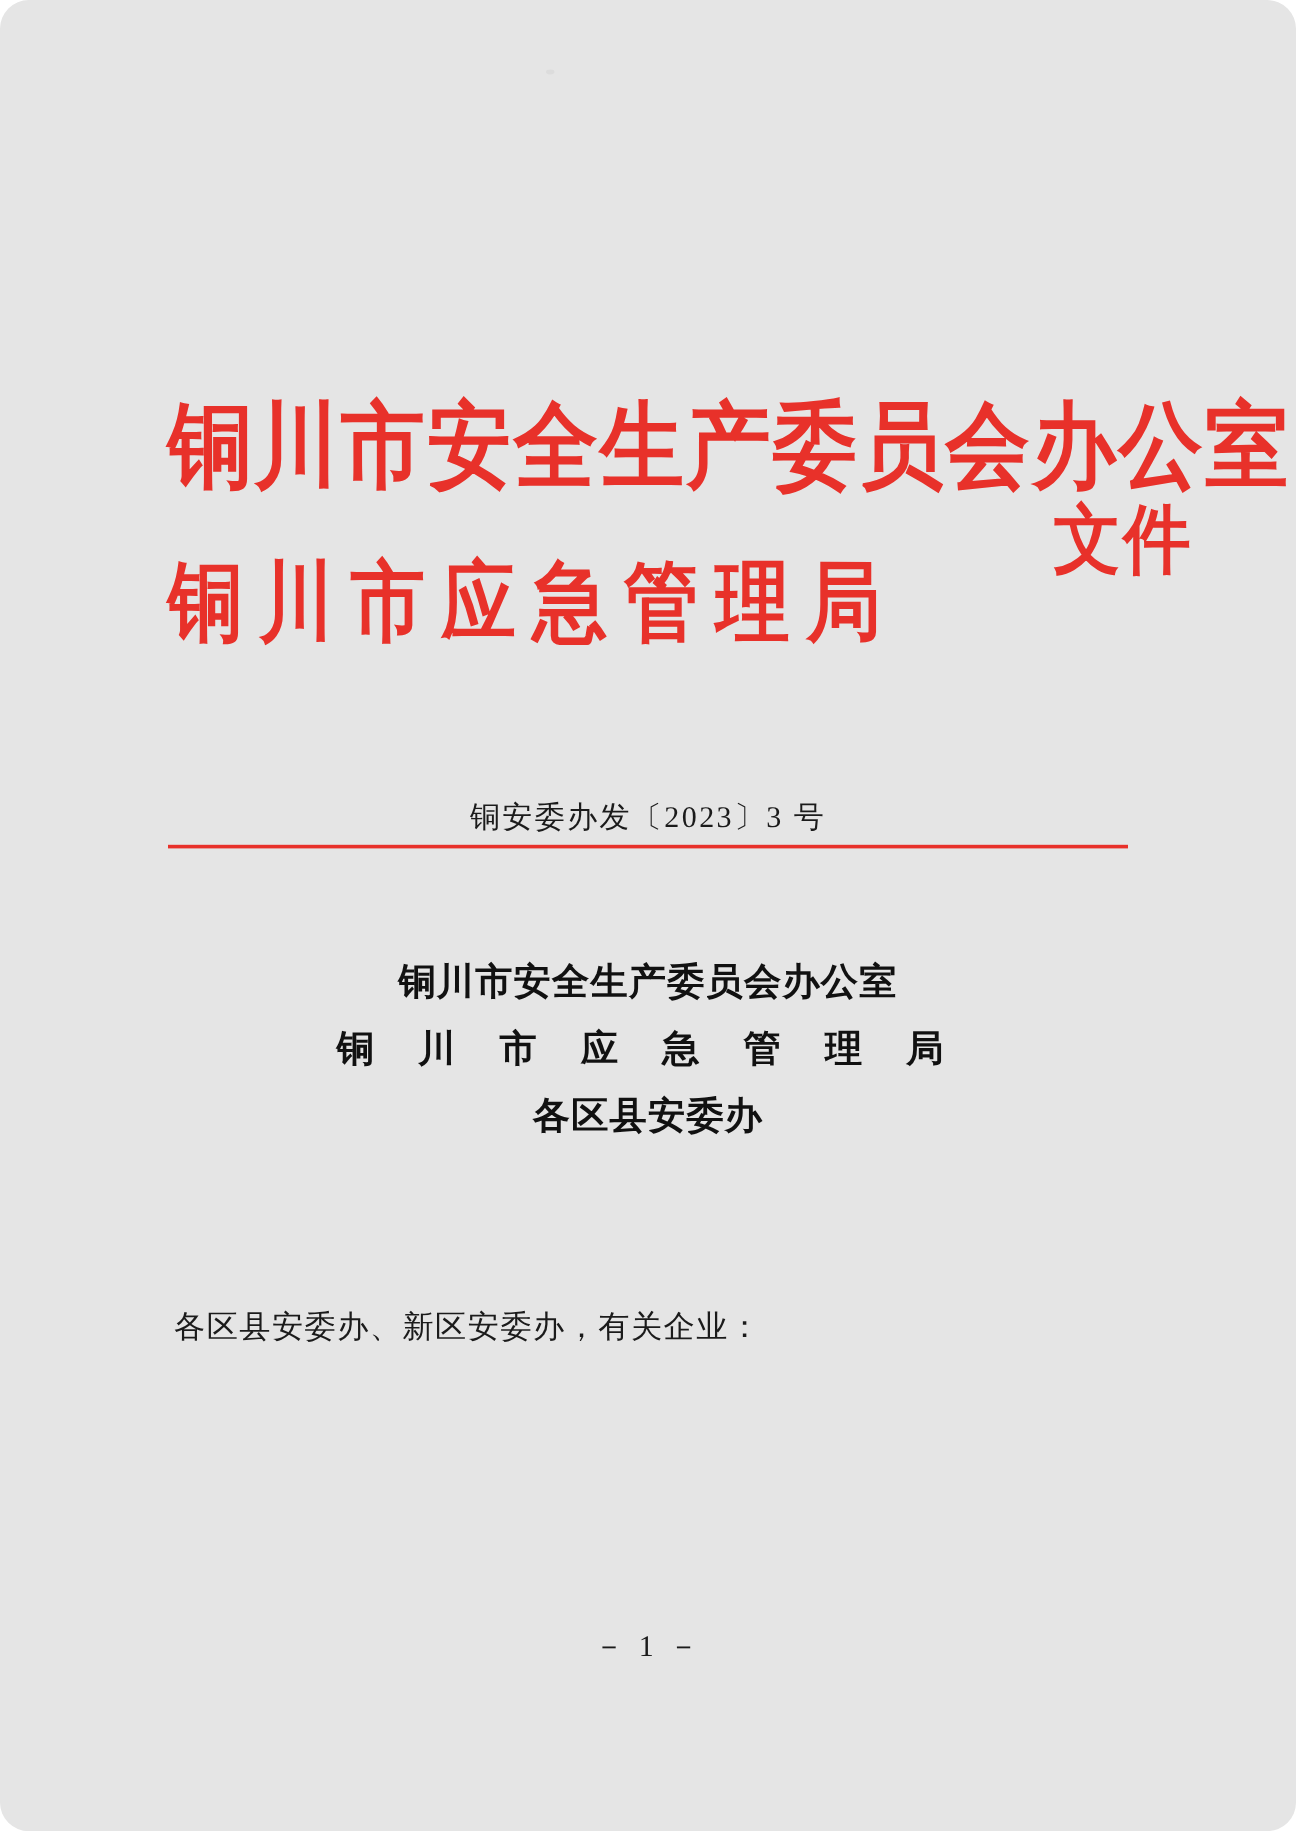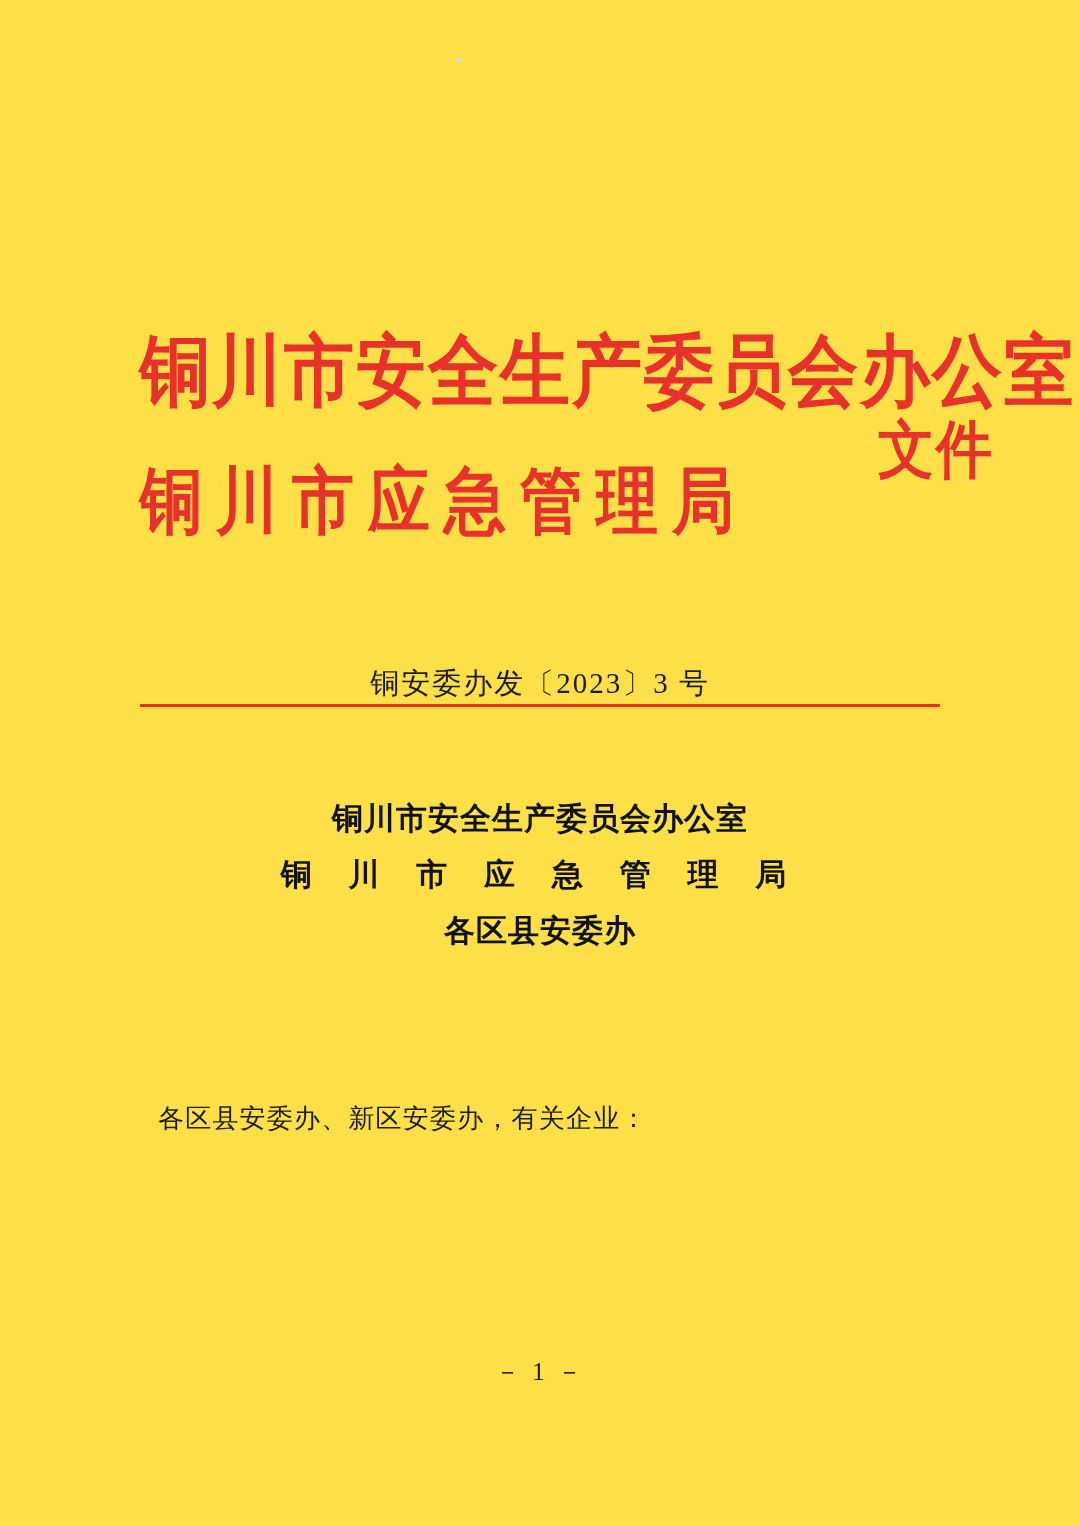--- a/index.html
+++ b/index.html
@@ -12,21 +12,22 @@
     height: 1526px;
     position: relative;
     font-family: "Liberation Serif", "DejaVu Serif", serif;
     color: #1a1a1a;
     overflow: hidden;
   }
 
   .page {
     position: absolute;
     inset: 0;
-    background: #fde047;
+    background: #e5e5e5;
+    border-radius: 24px;
   }
 
   
   .letterhead {
     position: absolute;
     left: 0;
     right: 0;
     top: 300px;
     height: 280px;
   }
@@ -74,21 +75,21 @@
   }
 
   
   .doc-number {
     position: absolute;
     left: 0;
     right: 0;
     top: 664px;
     text-align: center;
     font-family: "Liberation Serif", "DejaVu Serif", serif;
-    font-size: 29px;
+    font-size: 25px;
     letter-spacing: 2px;
     color: #1b1b1b;
   }
 
   .red-rule {
     position: absolute;
     left: 140px;
     width: 800px;
     top: 704px;
     height: 3px;
@@ -123,21 +124,21 @@
     width: 790px;
     top: 1078px;
     font-family: "Liberation Serif", "DejaVu Serif", serif;
     font-size: 26px;
     line-height: 56px;
     color: #1b1b1b;
     text-align: justify;
     letter-spacing: 1.2px;
   }
   .body-text p {
-    margin: 13px;
+    margin: 0;
   }
   .body-text p.indent {
     text-indent: 56px;
   }
 
   
   .page-number {
     position: absolute;
     left: 0;
     right: 0;

